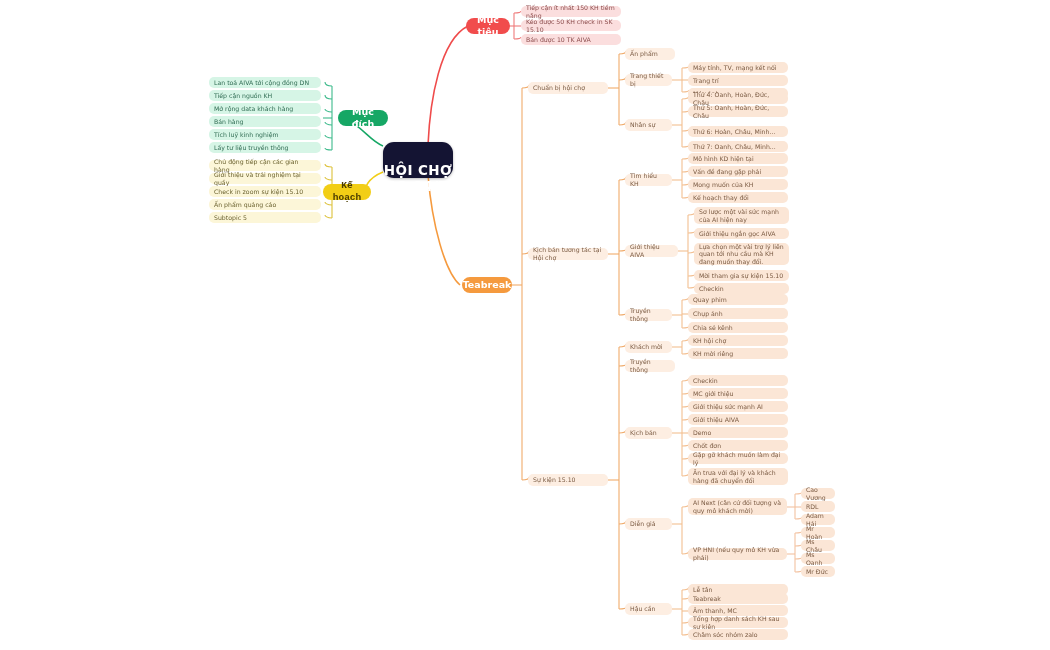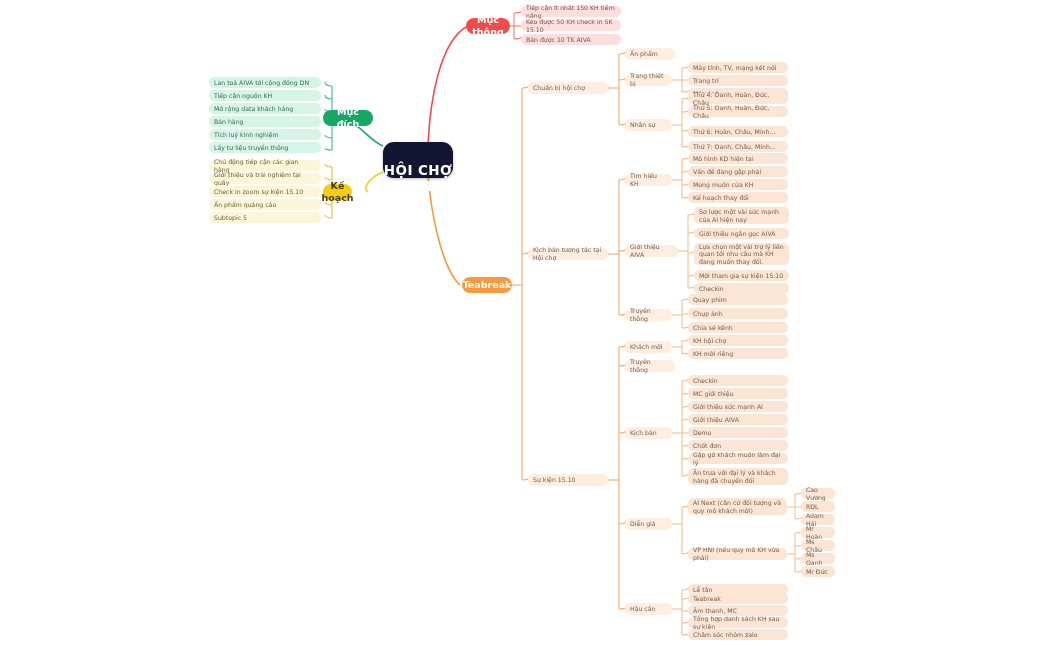--- a/index.html
+++ b/index.html
@@ -252,41 +252,41 @@
         <path d="M682,635 C687,635 689,634 689,633"></path>
       </g>
     </g>
   </svg>
 
   <div class="node root" style="left:383px; top:142px; width:70px; height:36px;">
     <span class="l1">HỘI CHỢ</span>
     <span class="l2">12-14/7</span>
   </div>
 
-  <div class="node lvl1 green" style="left:323px; top:110px; width:50px; height:16px;justify-content:center;">
+  <div class="node lvl1 green" style="left:338px; top:110px; width:50px; height:16px;justify-content:center;">
     <span>Mục đích</span>
   </div>
   <div class="node leaf mint" style="left:209px; top:77px; width:112px; height:11px;"><span>Lan toả AIVA tới cộng đồng DN</span></div>
   <div class="node leaf mint" style="left:209px; top:90px; width:112px; height:11px;"><span>Tiếp cận nguồn KH</span></div>
   <div class="node leaf mint" style="left:209px; top:103px; width:112px; height:11px;"><span>Mở rộng data khách hàng</span></div>
   <div class="node leaf mint" style="left:209px; top:116px; width:112px; height:11px;"><span>Bán hàng</span></div>
   <div class="node leaf mint" style="left:209px; top:129px; width:112px; height:11px;"><span>Tích luỹ kinh nghiệm</span></div>
   <div class="node leaf mint" style="left:209px; top:142px; width:112px; height:11px;"><span>Lấy tư liệu truyền thông</span></div>
 
-  <div class="node lvl1 yellow" style="left:323px; top:184px; width:29px; height:16px;">
+  <div class="node lvl1 yellow" style="left:323px; top:184px; width:48px; height:16px;font-family:Liberation Mono, monospace;">
     <span>Kế hoạch</span>
   </div>
   <div class="node leaf cream" style="left:209px; top:160px; width:112px; height:11px;"><span>Chủ động tiếp cận các gian hàng</span></div>
   <div class="node leaf cream" style="left:209px; top:173px; width:112px; height:11px;"><span>Giới thiệu và trải nghiệm tại quầy</span></div>
   <div class="node leaf cream" style="left:209px; top:186px; width:112px; height:11px;"><span>Check in zoom sự kiện 15.10</span></div>
   <div class="node leaf cream" style="left:209px; top:199px; width:112px; height:11px;"><span>Ấn phẩm quảng cáo</span></div>
   <div class="node leaf cream" style="left:209px; top:212px; width:112px; height:11px;"><span>Subtopic 5</span></div>
 
   <div class="node lvl1 red" style="left:466px; top:18px; width:44px; height:16px;">
-    <span>Mục thông</span>
+    <span>Mục tiêu</span>
   </div>
   <div class="node leaf pink" style="left:521px; top:6px; width:100px; height:11px;"><span>Tiếp cận ít nhất 150 KH tiềm năng</span></div>
   <div class="node leaf pink" style="left:521px; top:20px; width:100px; height:11px;"><span>Kéo được 50 KH check in SK 15.10</span></div>
   <div class="node leaf pink" style="left:521px; top:34px; width:100px; height:11px;"><span>Bán được 10 TK AIVA</span></div>
 
   <div class="node lvl1 orange" style="left:462px; top:277px; width:50px; height:16px;">
     <span>Teabreak</span>
   </div>
 
   <div class="node leaf peachlite" style="left:528px; top:82px; width:80px; height:12px;"><span>Chuẩn bị hội chợ</span></div>

